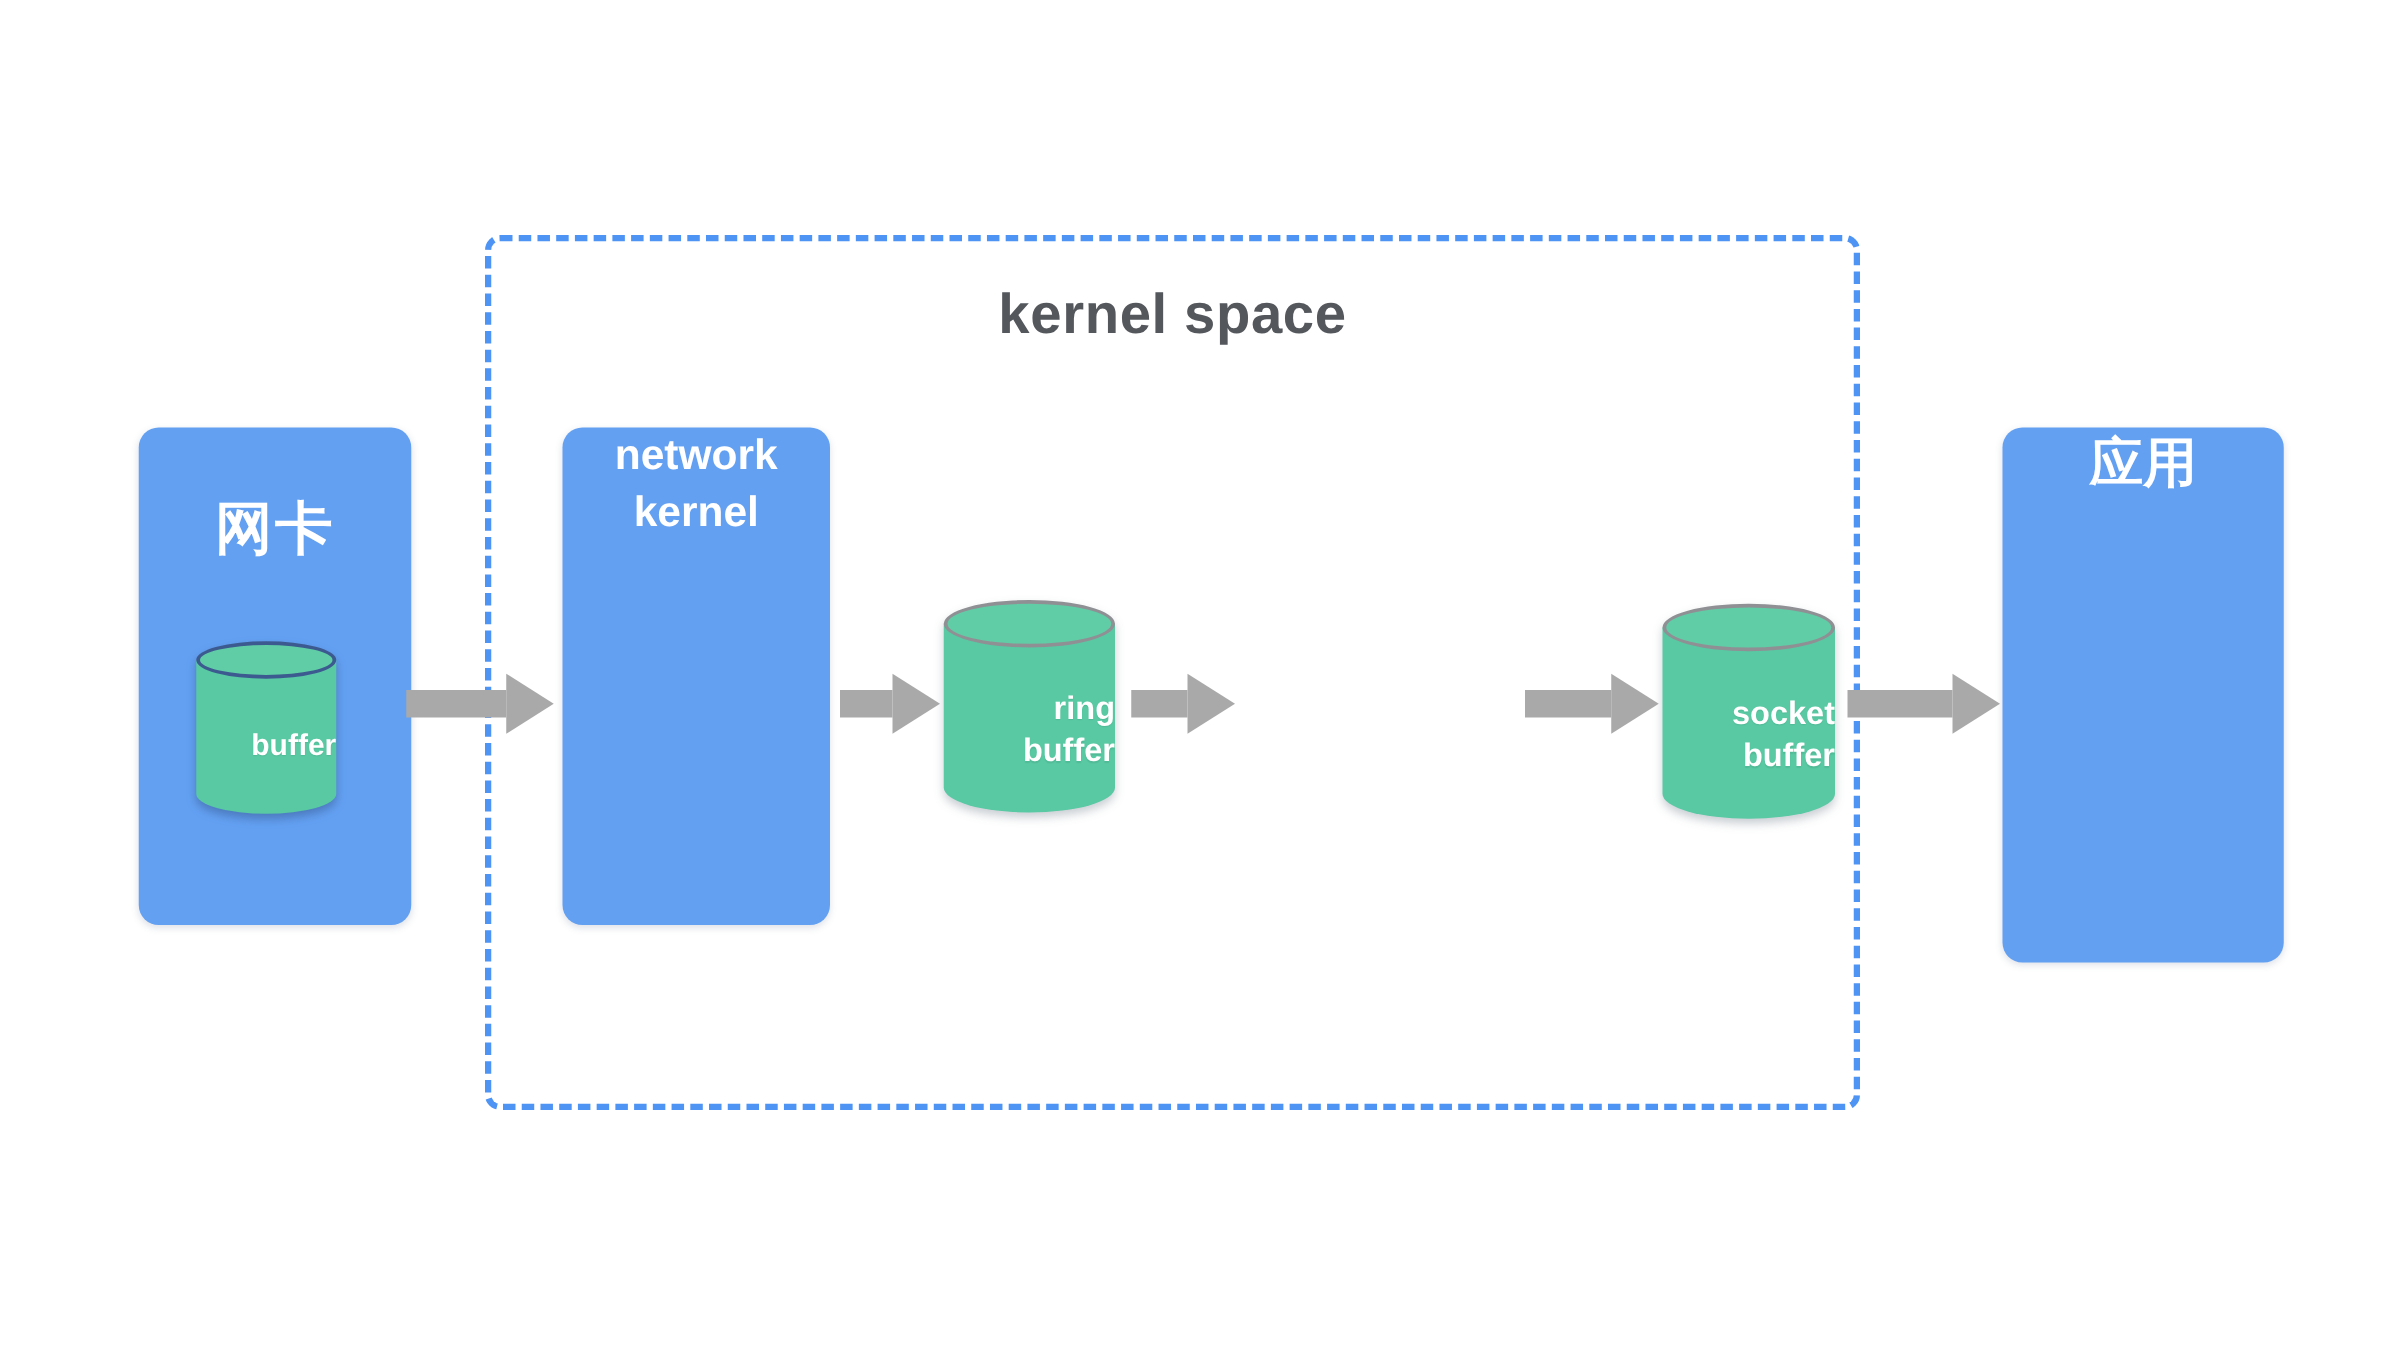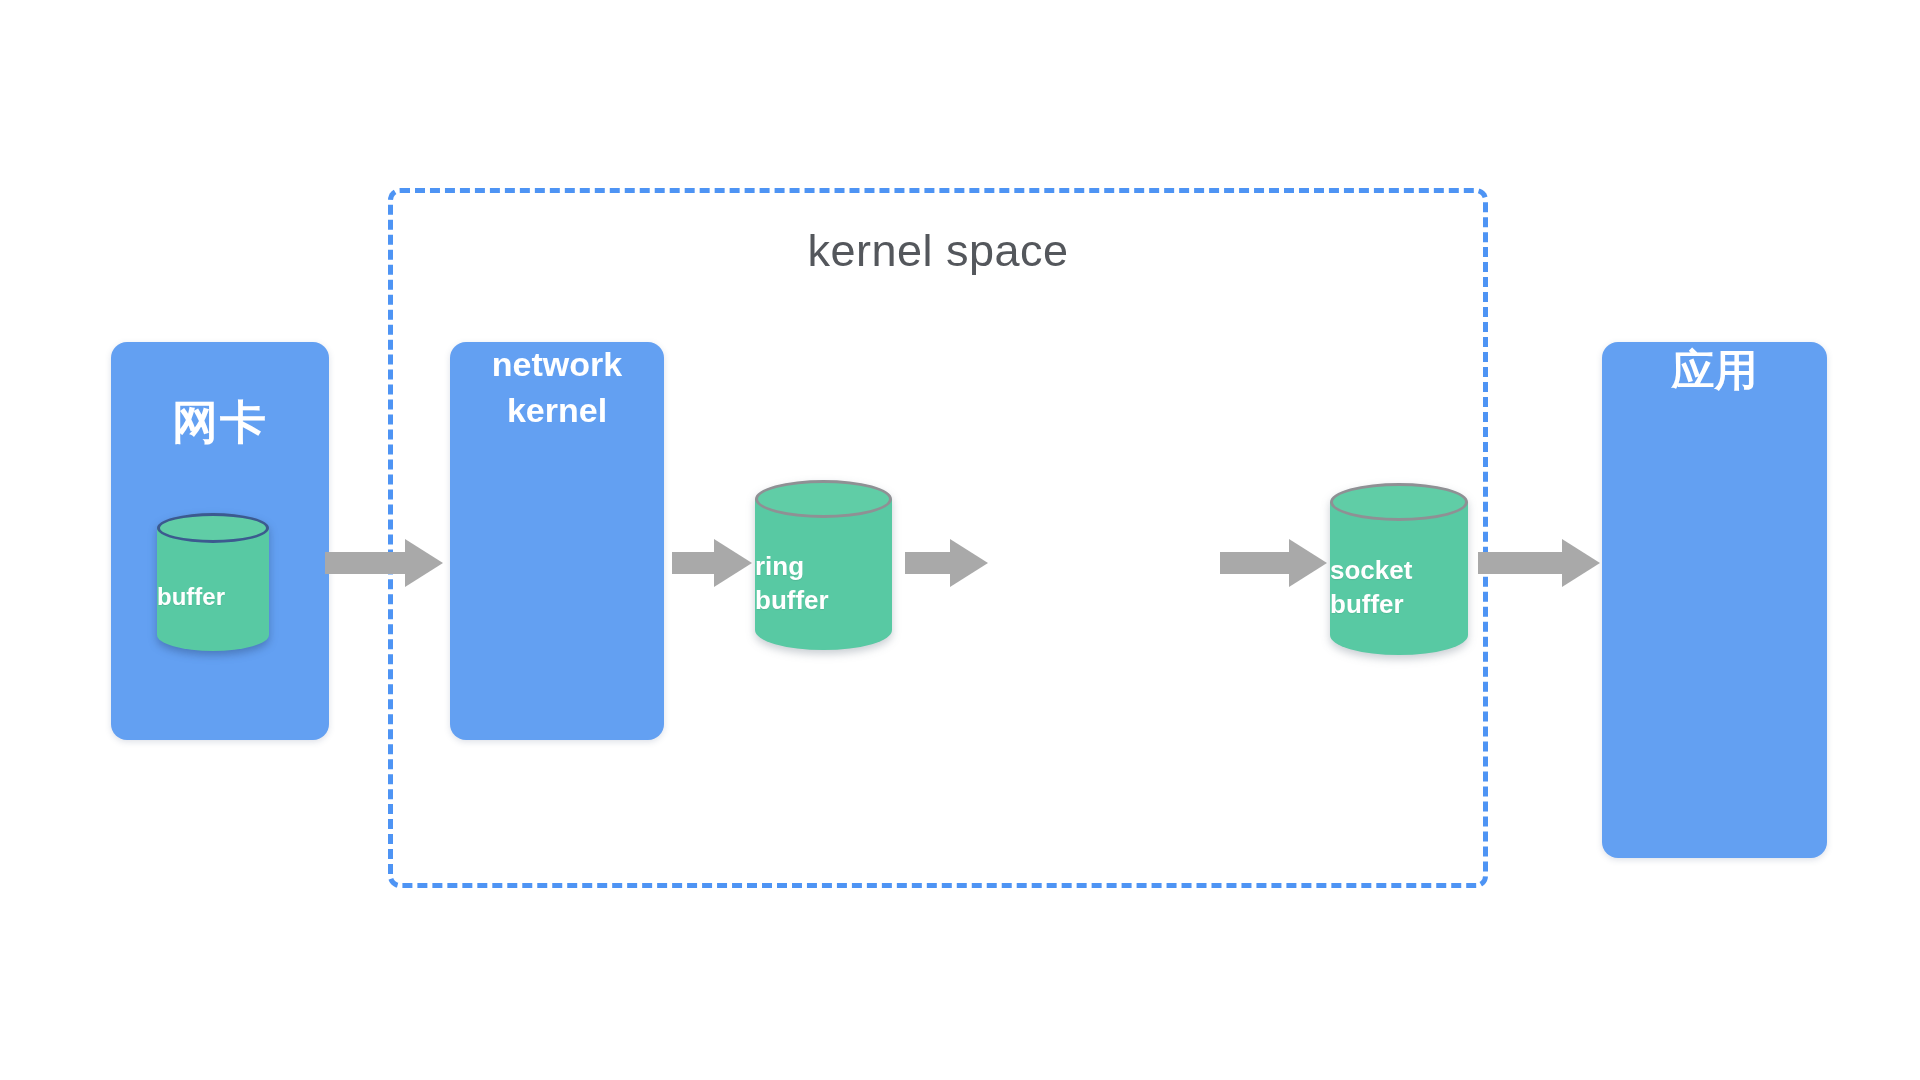--- a/index.html
+++ b/index.html
@@ -31,21 +31,21 @@
     box-sizing: border-box;
     z-index: 1;
   }
   .kernel-title {
     position: absolute;
     top: 32px;
     left: 0;
     width: 100%;
     text-align: center;
     font-size: 45px;
-    font-weight: 400;
+    font-weight: 700;
     color: var(--kernel-title-gray, #54575c);
     letter-spacing: 0.5px;
   }
 
   
   .bluebox {
     position: absolute;
     background: var(--box-blue, #63a0f2);
     border-radius: 16px;
     color: var(--text-white, #ffffff);
@@ -53,21 +53,21 @@
     text-align: center;
     display: flex;
     flex-direction: column;
     align-items: center;
     box-shadow: 0 2px 6px rgba(70, 90, 130, 0.18);
     z-index: 2;
   }
   .box-nic    { left: 111px;   top: 342px; width: 218px; height: 398px; justify-content: flex-start; }
   .box-driver { left: 450px;  top: 342px; width: 214px; height: 398px; font-size: 34px; line-height: 1.35; }
   .box-tcpip  { left: 990px;  top: 340px; width: 224px; height: 400px; font-size: 37px; line-height: 1.35; }
-  .box-app    { left: 1602px; top: 342px; width: 225px; height: 516px; font-size: 43px; }
+  .box-app    { left: 1602px; top: 342px; width: 225px; height: 428px; font-size: 43px; }
 
   .nic-title {
     margin-top: 50px;
     font-size: 46px;
     letter-spacing: 2px;
   }
 
   
   .cylinder {
     position: absolute;
@@ -87,21 +87,21 @@
     position: absolute;
     left: 0; right: 0; bottom: 0;
     background: var(--cylinder-green, #58c9a3);
     z-index: 1;
   }
   .cyl-label {
     position: absolute;
     left: 0; right: 0; bottom: 0;
     display: flex;
     flex-direction: column;
-    align-items: flex-start;
+    align-items: flex-end;
     justify-content: center;
     color: var(--text-white, #ffffff);
     font-weight: 700;
     line-height: 1.3;
     z-index: 4;
     text-shadow: 0 1px 1px rgba(0,0,0,0.08);
   }
 
   
   .cyl-ring   { left: 755px;  top: 480px; width: 137px; height: 170px; }

